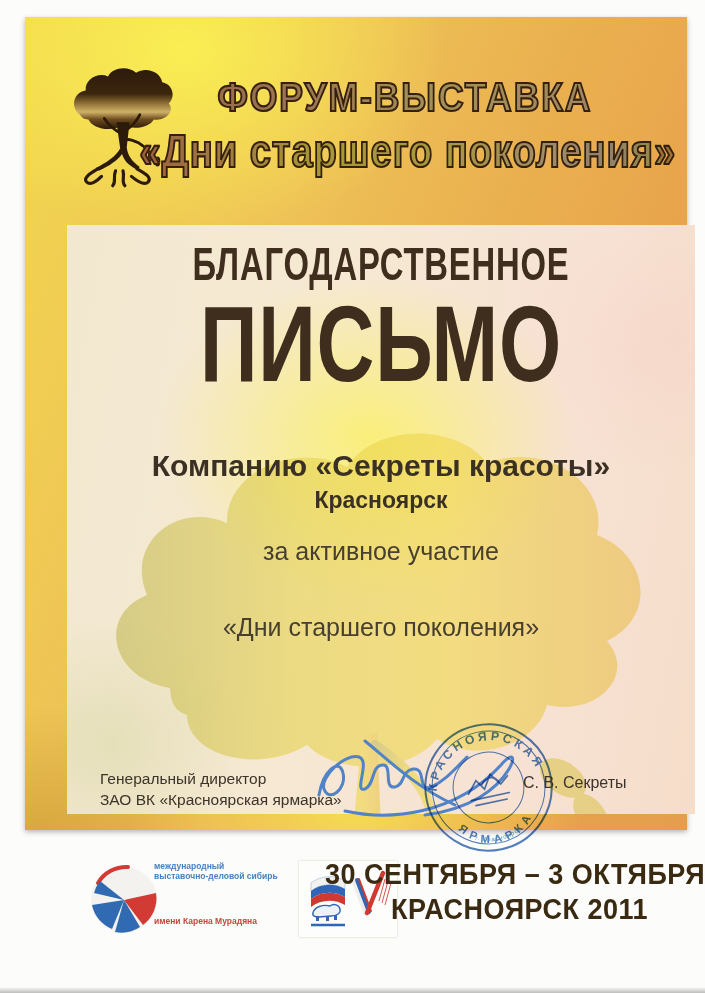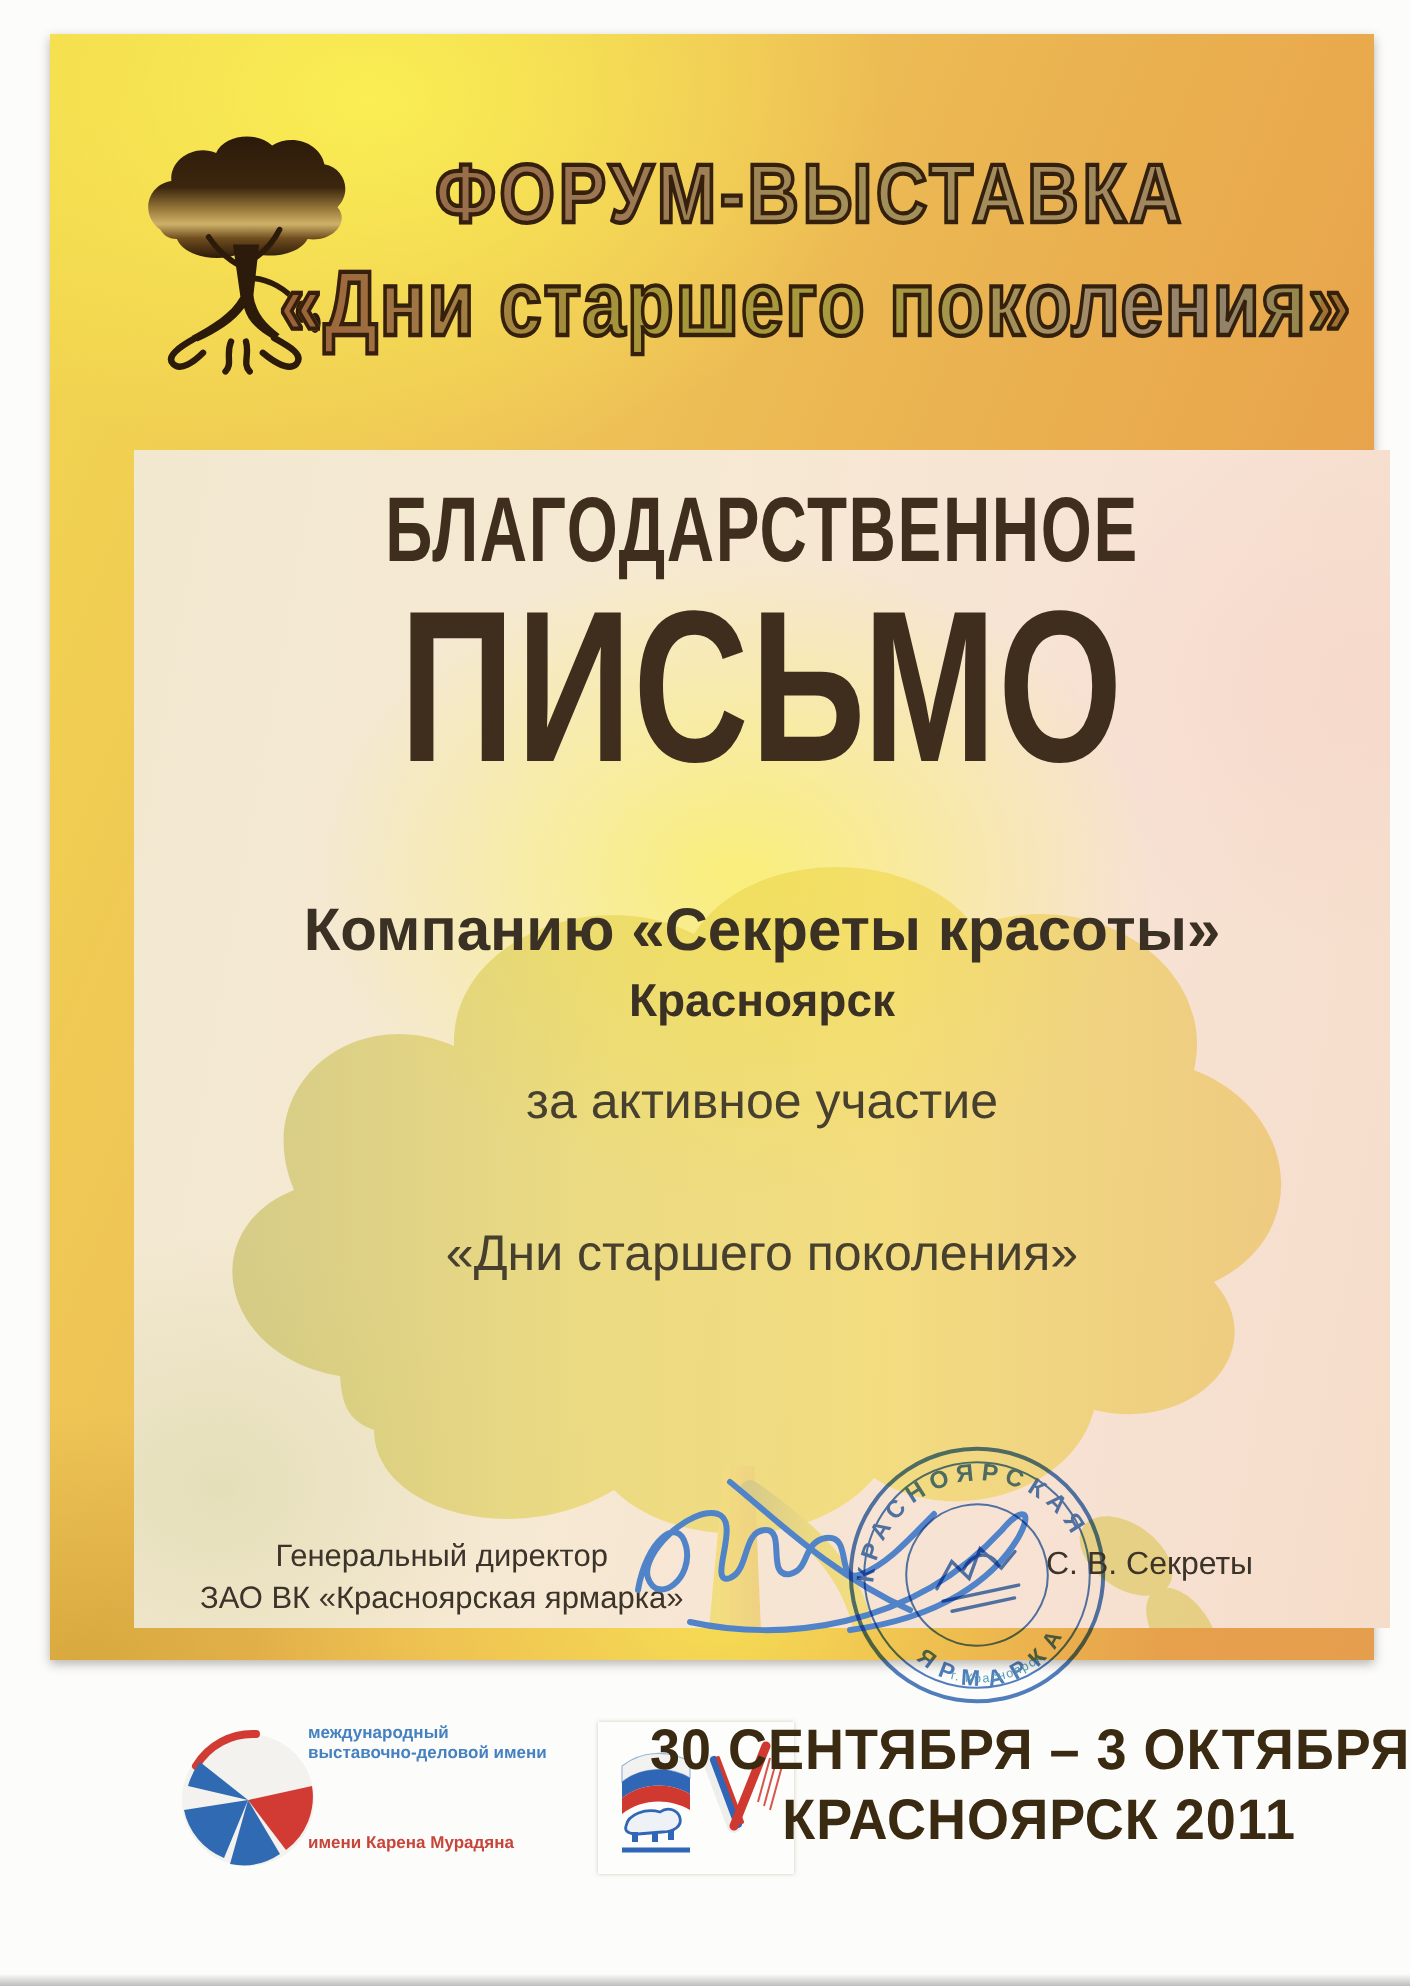--- a/index.html
+++ b/index.html
@@ -61,21 +61,21 @@
   .t-big1 { top:14px;  font-size:41px; font-weight:bold; color:#3f2e1e;
             transform:scale(.80,1.12); transform-origin:center top; letter-spacing:1px;}
   .t-big2 { top:57px;  font-size:93px; font-weight:bold; color:#3f2e1e;
             transform:scale(.86,1.16); transform-origin:center top; letter-spacing:1px;}
   .t-sub  { top:164px; font-size:17px; color:#68573f; }
   .t-comp { top:224px; font-size:30px; font-weight:bold; color:#3a3124; }
   .t-city { top:262px; font-size:23px; font-weight:bold; color:#3a3124; }
   .t-r1 { top:312px; } .t-r2 { top:350px; } .t-r3 { top:388px; }
   .t-reason { font-size:25px; color:#47402f; }
   
-  .sig-position { position:absolute; left:75px; top:751px; font-size:15.5px; line-height:21px; color:#3c332a;text-align:center; }
+  .sig-position { position:absolute; left:75px; top:751px; font-size:15.5px; line-height:21px; color:#3c332a; }
   .sig-name { position:absolute; left:498px; top:757px; font-size:16px; color:#3c332a; }
   .sig-scribble { position:absolute; left:280px; top:710px; width:225px; height:105px; }
   .stamp { position:absolute; left:392px; top:699px; width:143px; height:143px;
            transform:rotate(-12deg); opacity:.88; mix-blend-mode:multiply; }
   
   .sibir-sphere { position:absolute; left:63px; top:846px; width:72px; height:74px; }
   .sibir-word { position:absolute; left:128px; top:843px; font-size:30px; font-weight:bold;
                 letter-spacing:1px; color:#4a8cc5; }
   .sibir-tag  { position:absolute; left:129px; top:845px; font-size:8.5px; font-weight:bold;
                 line-height:9.5px; color:#4581c0; }
@@ -190,21 +190,21 @@
     <circle cx="36" cy="37" r="33" fill="#f4f2ee"></circle>
     <path d="M36,37 L4,42 A33,33 0 0 0 24,66 Z" fill="#2f6ab2"></path>
     <path d="M36,37 L27,69 A33,33 0 0 0 52,64 Z" fill="#2f6ab2"></path>
     <path d="M36,37 L55,62 A33,33 0 0 0 68,30 Z" fill="#d23b33"></path>
     <path d="M36,37 L67,26 A33,33 0 0 0 46,6 Z" fill="#f4f2ee"></path>
     <path d="M10,20 A33,33 0 0 1 40,4" fill="none" stroke="#d23b33" stroke-width="4" stroke-linecap="round"></path>
     <path d="M36,37 L6,30 A33,33 0 0 1 12,18 Z" fill="#2f6ab2"></path>
   </svg>
   <div class="sibir-tag">
     <div>международный</div>
-    <div>выставочно-деловой имени</div>
+    <div>выставочно-деловой сибирь</div>
   </div>
   <div class="sibir-tag3">имени Карена Мурадяна</div>
 
   <div class="ur-box">
     <svg viewBox="0 0 98 76">
       <path d="M12,22 C22,14 36,14 46,20 L46,28 C36,22 22,22 12,30 Z" fill="#f2f2f0" stroke="#9db6d8" stroke-width="0.6"></path>
       <path d="M12,30 C22,22 36,22 46,28 L46,36 C36,30 22,30 12,38 Z" fill="#2f66b5"></path>
       <path d="M12,38 C22,30 36,30 46,36 L46,44 C36,38 22,38 12,46 Z" fill="#d0392f"></path>
       <path d="M14,52 C15,46 24,43 31,45 C35,42 40,44 41,48 C42,52 38,55 32,55 L20,56 C16,56 13,55 14,52 Z" fill="#eef1f5" stroke="#2f66b5" stroke-width="1.4"></path>
       <rect x="17" y="55" width="3" height="5" fill="#2f66b5"></rect>

